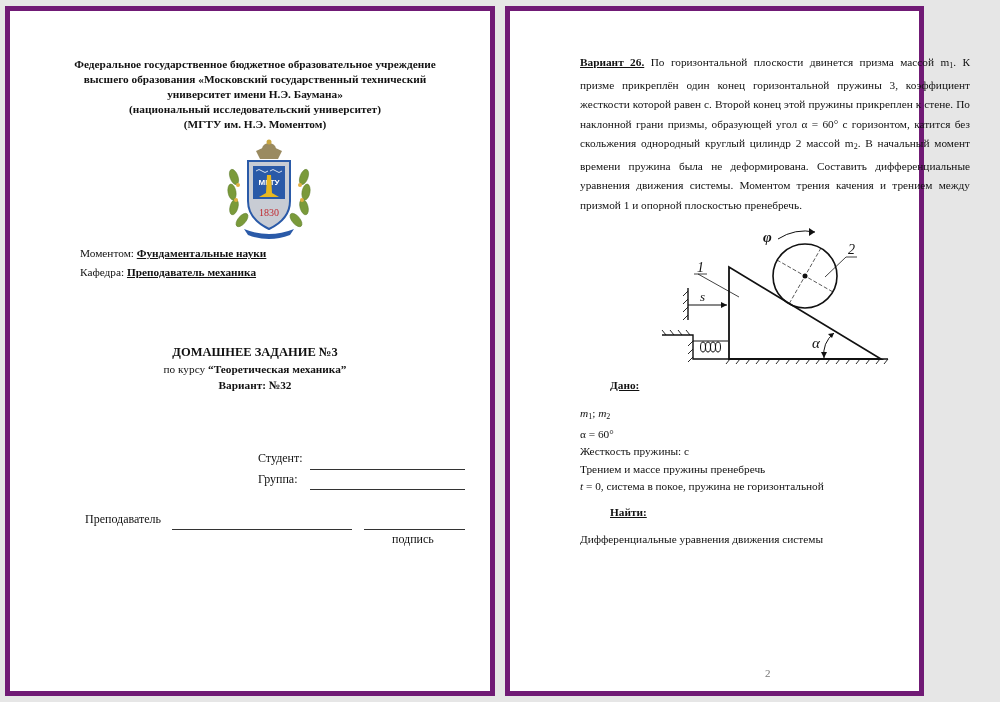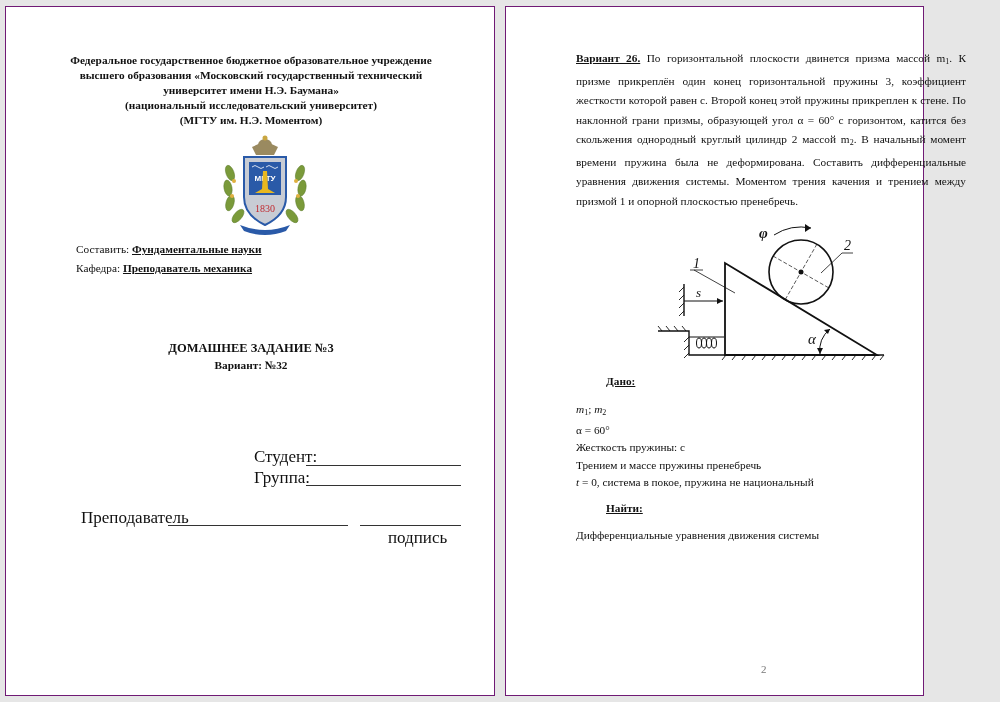--- a/index.html
+++ b/index.html
@@ -2,37 +2,37 @@
 <html><head>
 <meta charset="utf-8">
 <style>
   html, body { margin:0; padding:0; }
   body {
     width:1000px; height:702px; background:#e6e6e6; position:relative; overflow:hidden;
     font-family:"Liberation Serif", serif; color:#111;
   }
   .page {
     position:absolute; top:6px; height:690px; background:#fff;
-    border:1px solid #701a75; box-sizing:border-box;
+    border:5px solid #701a75; box-sizing:border-box;
   }
   #page1 { left:5px; width:490px; }
   #page2 { left:505px; width:419px; }
   .abs { position:absolute; }
   .b { font-weight:bold; }
   .u { text-decoration:underline; }
 
   
   #header-block { left:50px; width:390px; top:46px; font-size:11.3px; line-height:15px; font-weight:bold; text-align:center; }
   #crest { left:214px; top:126px; width:90px; height:104px; }
   .dept-line { left:70px; font-size:11.3px; }
   #title-block { left:90px; width:310px; top:332px; text-align:center; }
   #hw-title { font-size:12.5px; font-weight:bold; line-height:18px; }
   #hw-course, #hw-variant { font-size:11.3px; line-height:16px; }
   .sig-line { position:absolute; height:0; border-top:1px solid #333; }
-  .lbl { position:absolute; font-size:17px; }
+  .lbl { position:absolute; font-size:12px; }
 
   
   #problem-text {
     left:70px; width:390px; top:42px; font-size:11.3px; line-height:19.5px; text-align:justify;
   }
   #diagram { left:140px; top:212px; width:250px; height:146px; }
   #given-head { left:100px; top:368px; font-size:11.3px; font-weight:bold; text-decoration:underline; }
   #given-list { left:70px; top:394px; font-size:11.3px; line-height:17.5px; }
   #find-head { left:100px; top:495px; font-size:11.3px; font-weight:bold; text-decoration:underline; }
   #find-text { left:70px; top:522px; font-size:11.3px; }
@@ -86,28 +86,31 @@
         <path d="M32 34 q3 -3 6 0 q3 3 6 0"></path>
           <path d="M46 34 q3 -3 6 0 q3 3 6 0"></path>
       </g>
       <text x="45" y="48" font-size="8" fill="#fff" text-anchor="middle" font-family="Liberation Sans, sans-serif" font-weight="bold">МГТУ</text>
       <path d="M43 38 L47 38 L48 56 L55 60 L35 60 L42 56 Z" fill="#e8b820"></path>
       <text x="45" y="79" font-size="10" fill="#c0282e" text-anchor="middle" font-family="Liberation Serif, serif">1830</text>
     </svg>
   </div>
 
   <div class="abs dept-line" style="top:236px;">
-    <span>Составить: </span><span class="b u">Фундаментальные науки</span>
+    <span>Моментом: </span><span class="b u">Фундаментальные науки</span>
   </div>
   <div class="abs dept-line" style="top:255px;">
     <span>Кафедра: </span><span class="b u">Преподаватель механика</span>
   </div>
 
   <div id="title-block" class="abs">
     <div id="hw-title">ДОМАШНЕЕ ЗАДАНИЕ №3</div>
+    <div id="hw-course">
+      <span>по курсу </span><span class="b">“Теоретическая механика”</span>
+    </div>
     <div id="hw-variant" class="b">Вариант: №32</div>
   </div>
 
   <div class="lbl" style="left:248px; top:440px;">Студент:</div>
   <div class="sig-line" style="left:300px; width:155px; top:458px;"></div>
   <div class="lbl" style="left:248px; top:461px;">Группа:</div>
   <div class="sig-line" style="left:300px; width:155px; top:478px;"></div>
 
   <div class="lbl" style="left:75px; top:501px;">Преподаватель</div>
   <div class="sig-line" style="left:162px; width:180px; top:518px;"></div>
@@ -207,20 +210,20 @@
   </div>
 
   <div id="given-head" class="abs">Дано:</div>
   <div id="given-list" class="abs">
     <div>
       <i>m</i><sub>1</sub><span>; </span><i>m</i><sub>2</sub>
     </div>
     <div>α = 60°</div>
     <div>Жесткость пружины: с</div>
     <div>Трением и массе пружины пренебречь</div>
-    <div><i>t</i><span> = 0,  система в покое, пружина не национальный</span></div>
+    <div><i>t</i><span> = 0,  система в покое, пружина не горизонтальной</span></div>
   </div>
 
   <div id="find-head" class="abs">Найти:</div>
   <div id="find-text" class="abs">Дифференциальные уравнения движения системы</div>
 
   <div id="page-num" class="abs">2</div>
 </div>
 
 </body></html>

